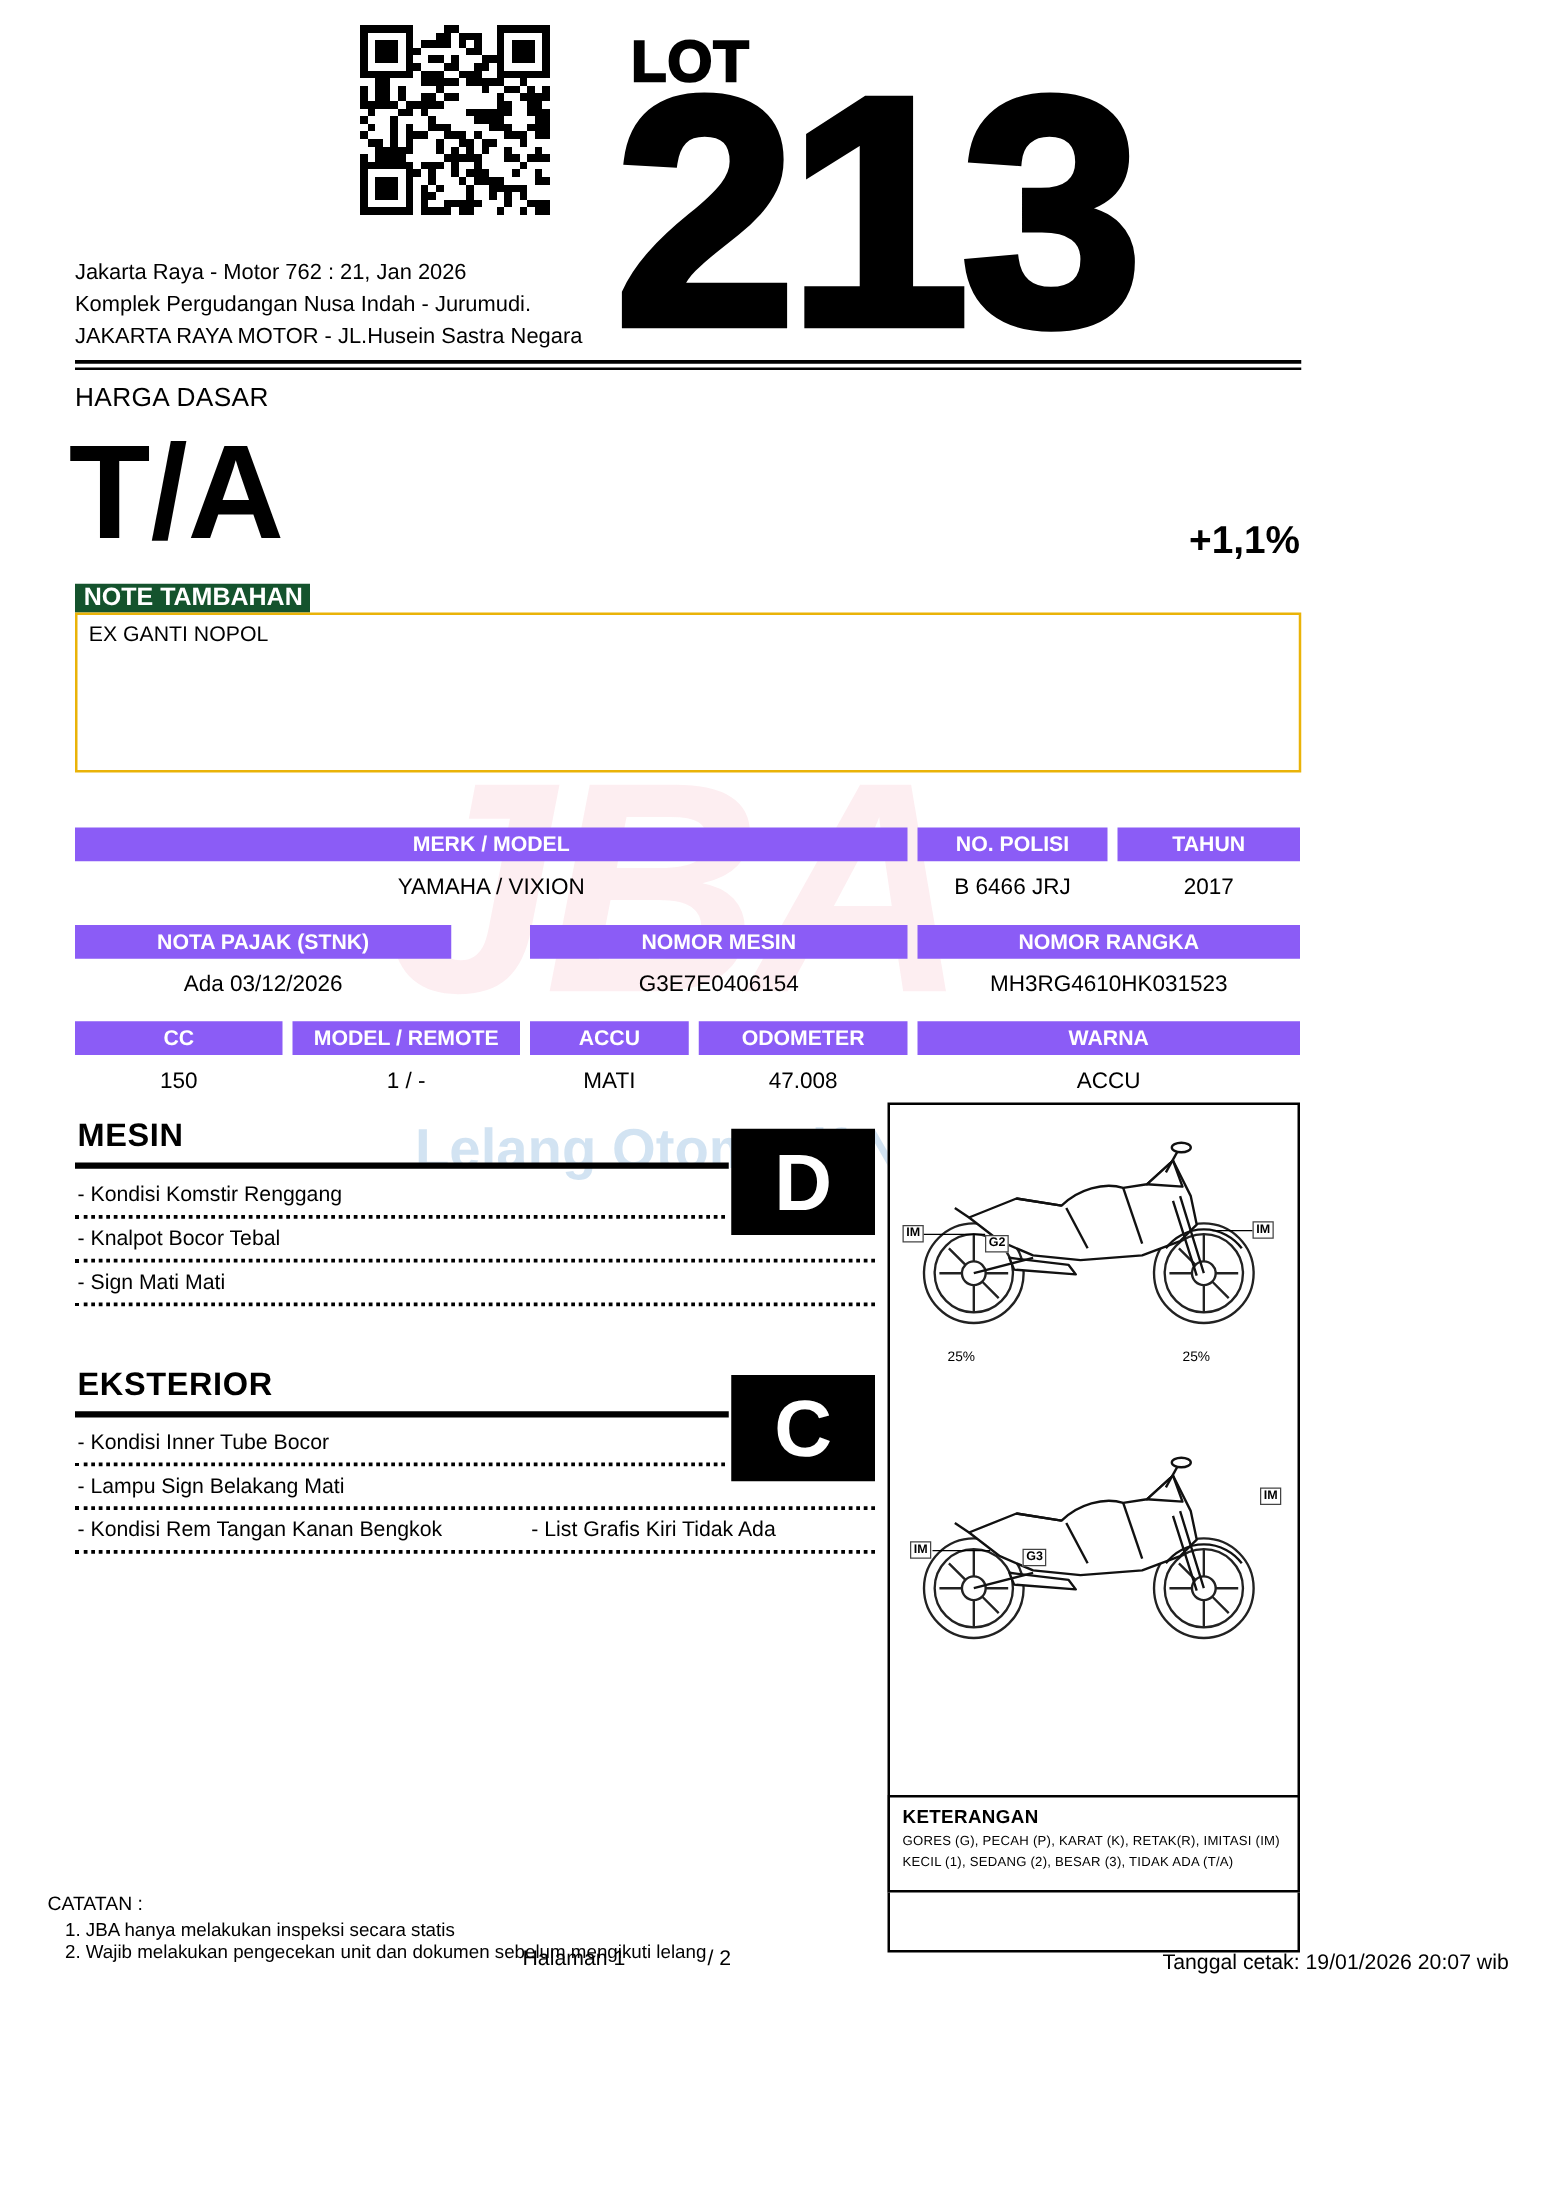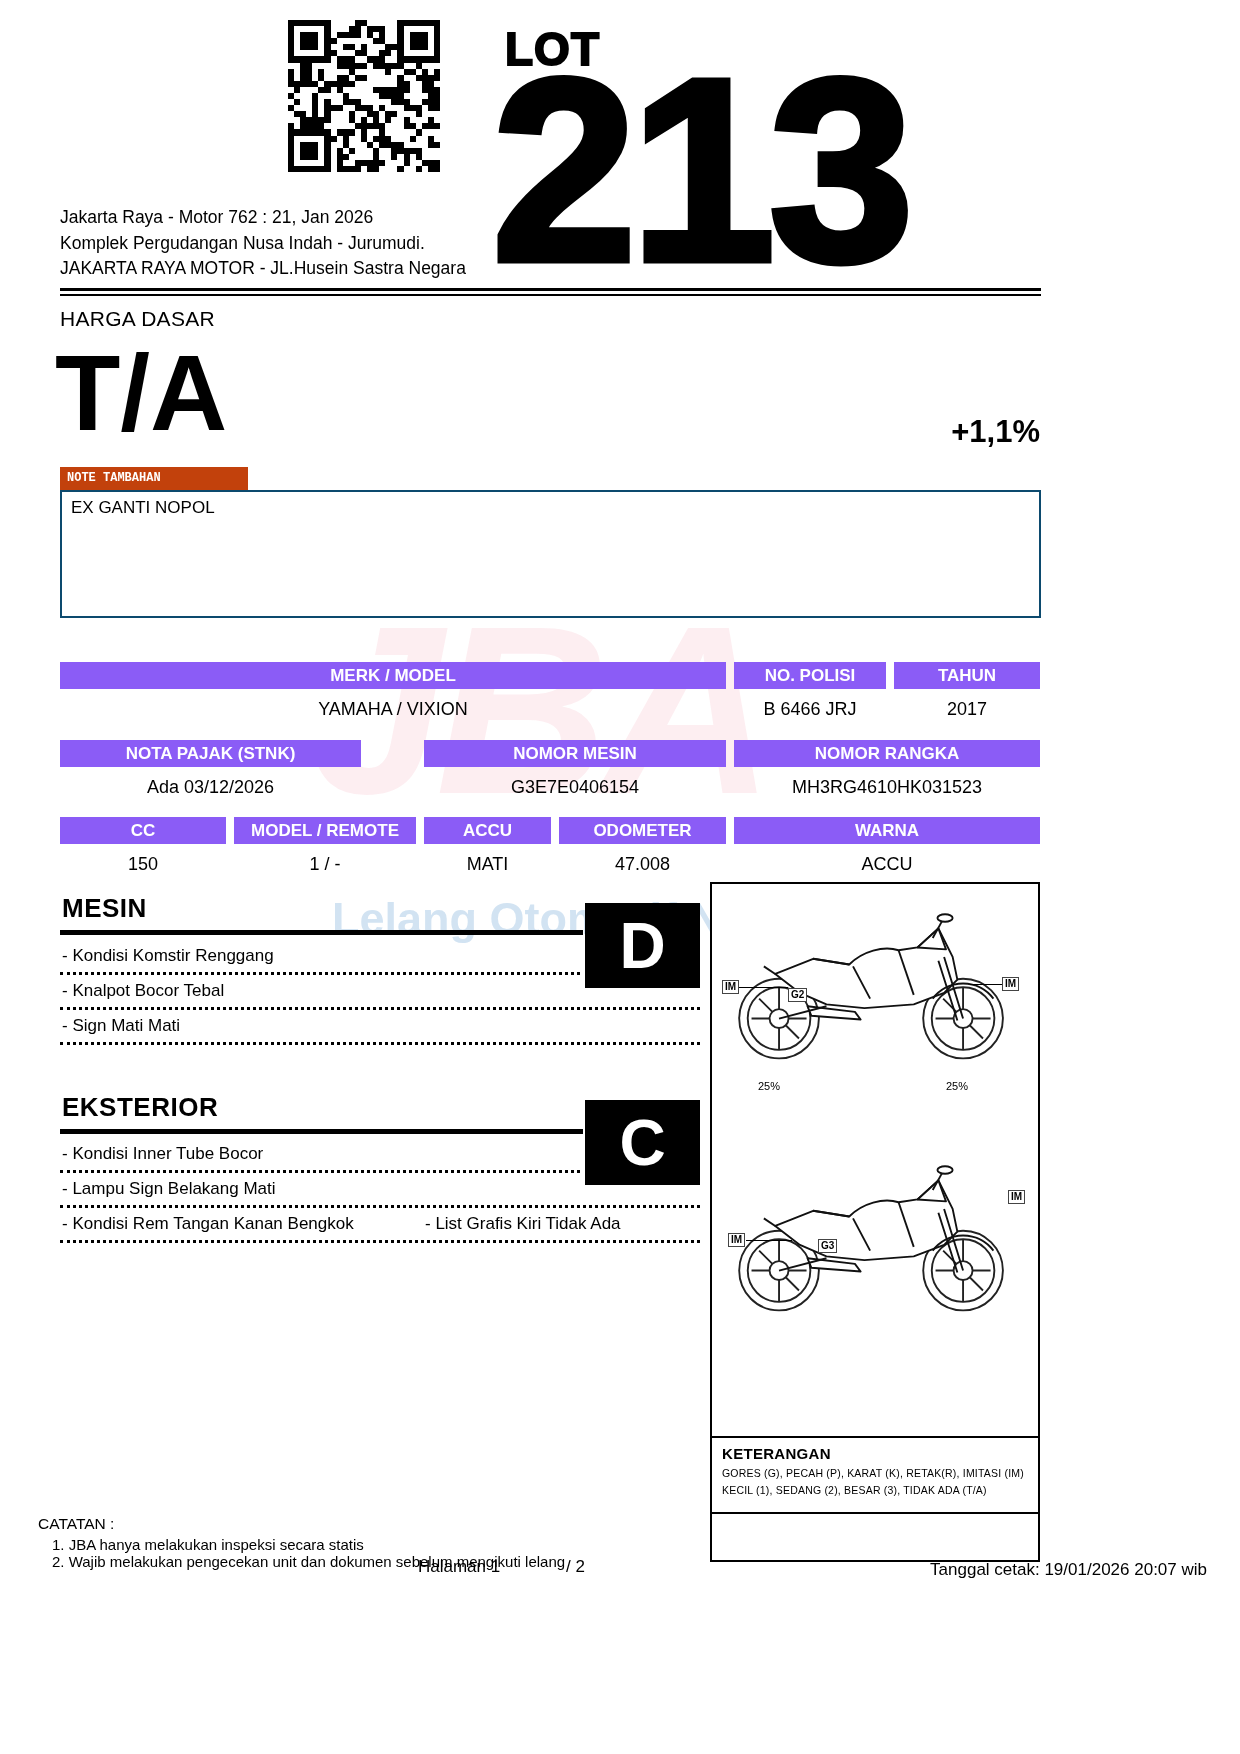--- a/index.html
+++ b/index.html
@@ -17,22 +17,22 @@
   .lot-label{position:absolute;left:505px;top:22px;font-size:46px;font-weight:700;
     -webkit-text-stroke:2px #000;letter-spacing:1px;}
   .lot-number{position:absolute;left:492px;top:40px;font-size:260px;font-weight:700;line-height:1;
     letter-spacing:-6px;-webkit-text-stroke:7px #000;}
   .venue{position:absolute;left:60px;top:205px;font-size:17.5px;line-height:25.5px;z-index:2;}
   .rule{position:absolute;background:#000;}
   .harga-label{position:absolute;left:60px;top:307px;font-size:21px;letter-spacing:0.3px;}
   .harga-value{position:absolute;left:55px;top:340px;font-size:107px;font-weight:700;line-height:1;}
   .increment{position:absolute;right:200px;top:414px;font-size:31px;font-weight:700;}
   .note-label{position:absolute;left:60px;top:467px;width:188px;height:23px;line-height:23px;
-    background:#c2410c;color:#fff;font-size:12px;font-weight:700;padding-left:7px;box-sizing:border-box;font-family:Liberation Mono, monospace;}
-  .note-box{position:absolute;left:60px;top:490px;width:981px;height:128px;border:2px solid #0c4a6e;
+    background:#14532d;color:#fff;font-size:20px;font-weight:700;padding-left:7px;box-sizing:border-box;}
+  .note-box{position:absolute;left:60px;top:490px;width:981px;height:128px;border:2px solid #eab308;
     box-sizing:border-box;padding:6px 9px;font-size:17px;background:transparent;}
   
   .hdr{position:absolute;height:27px;line-height:27px;background:#8b5cf6;color:#fff;
     font-size:17px;font-weight:700;text-align:center;z-index:2;}
   .val{position:absolute;font-size:18px;text-align:center;z-index:2;}
   
   .stitle{position:absolute;font-size:26px;font-weight:700;letter-spacing:0.5px;z-index:2;}
   .trule{position:absolute;height:5px;background:#000;z-index:2;}
   .grade{position:absolute;width:115px;height:85px;background:#000;color:#fff;font-size:64px;
     font-weight:700;display:flex;align-items:center;justify-content:center;z-index:2;}

